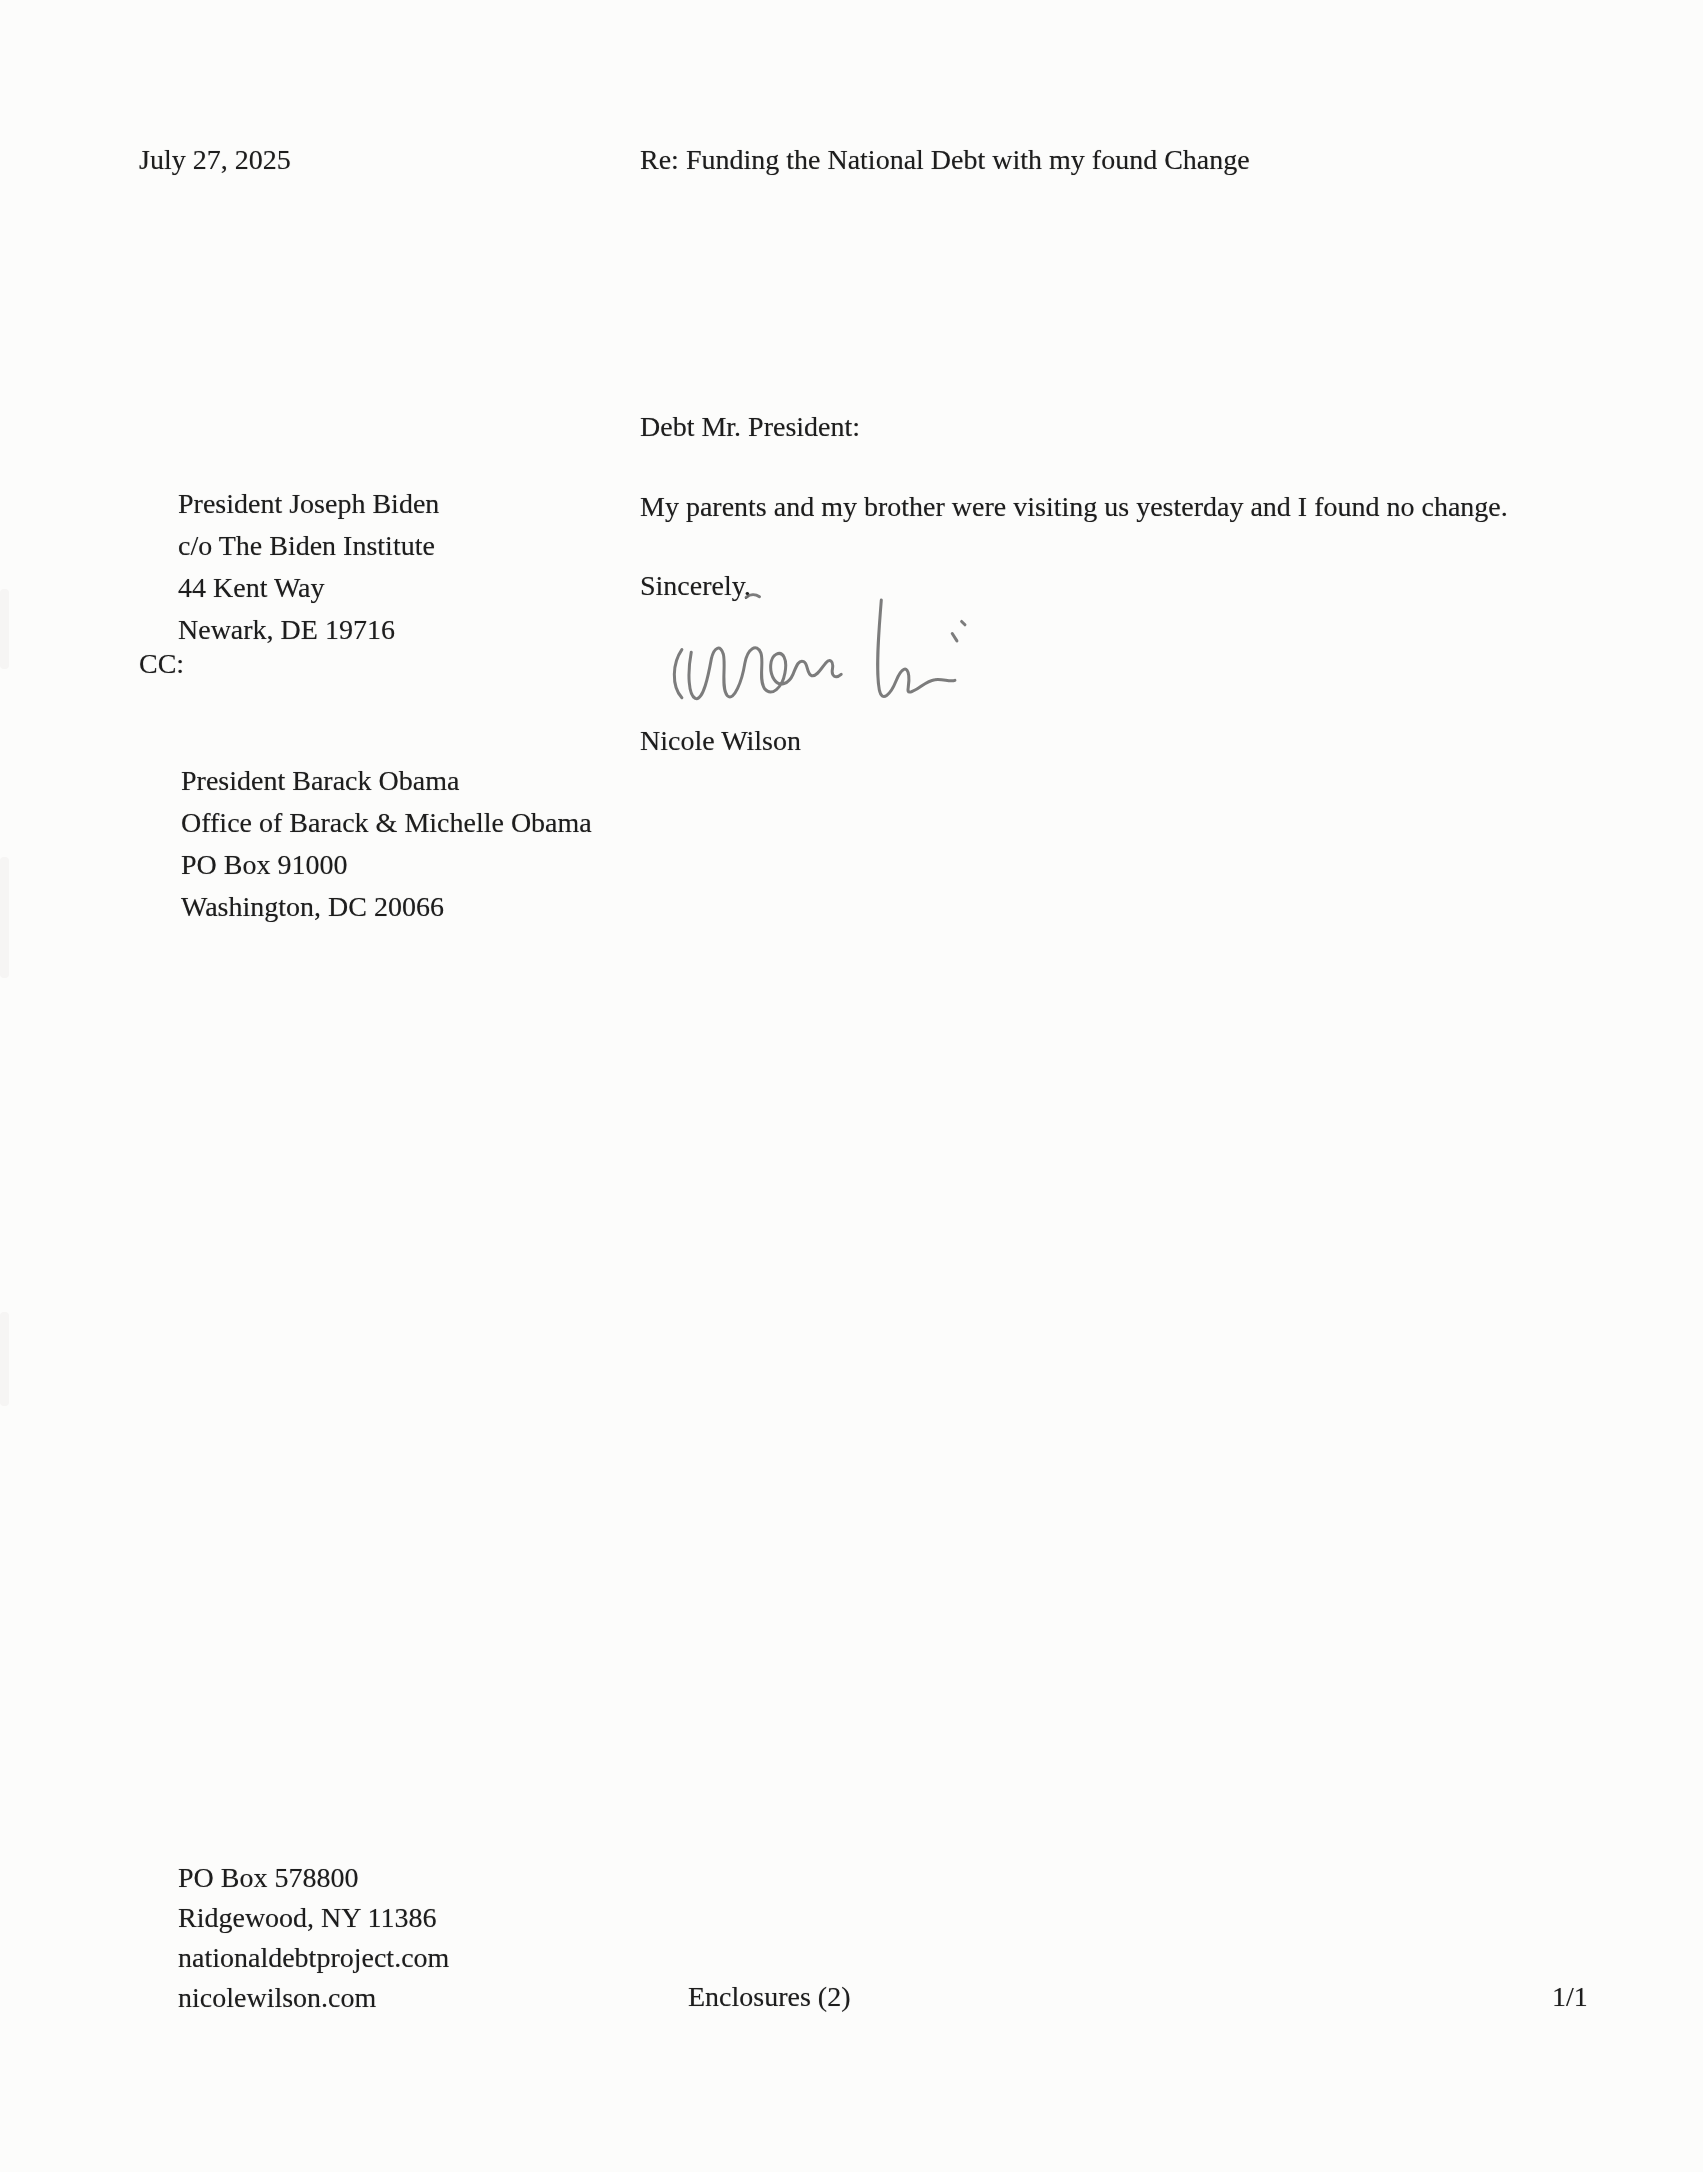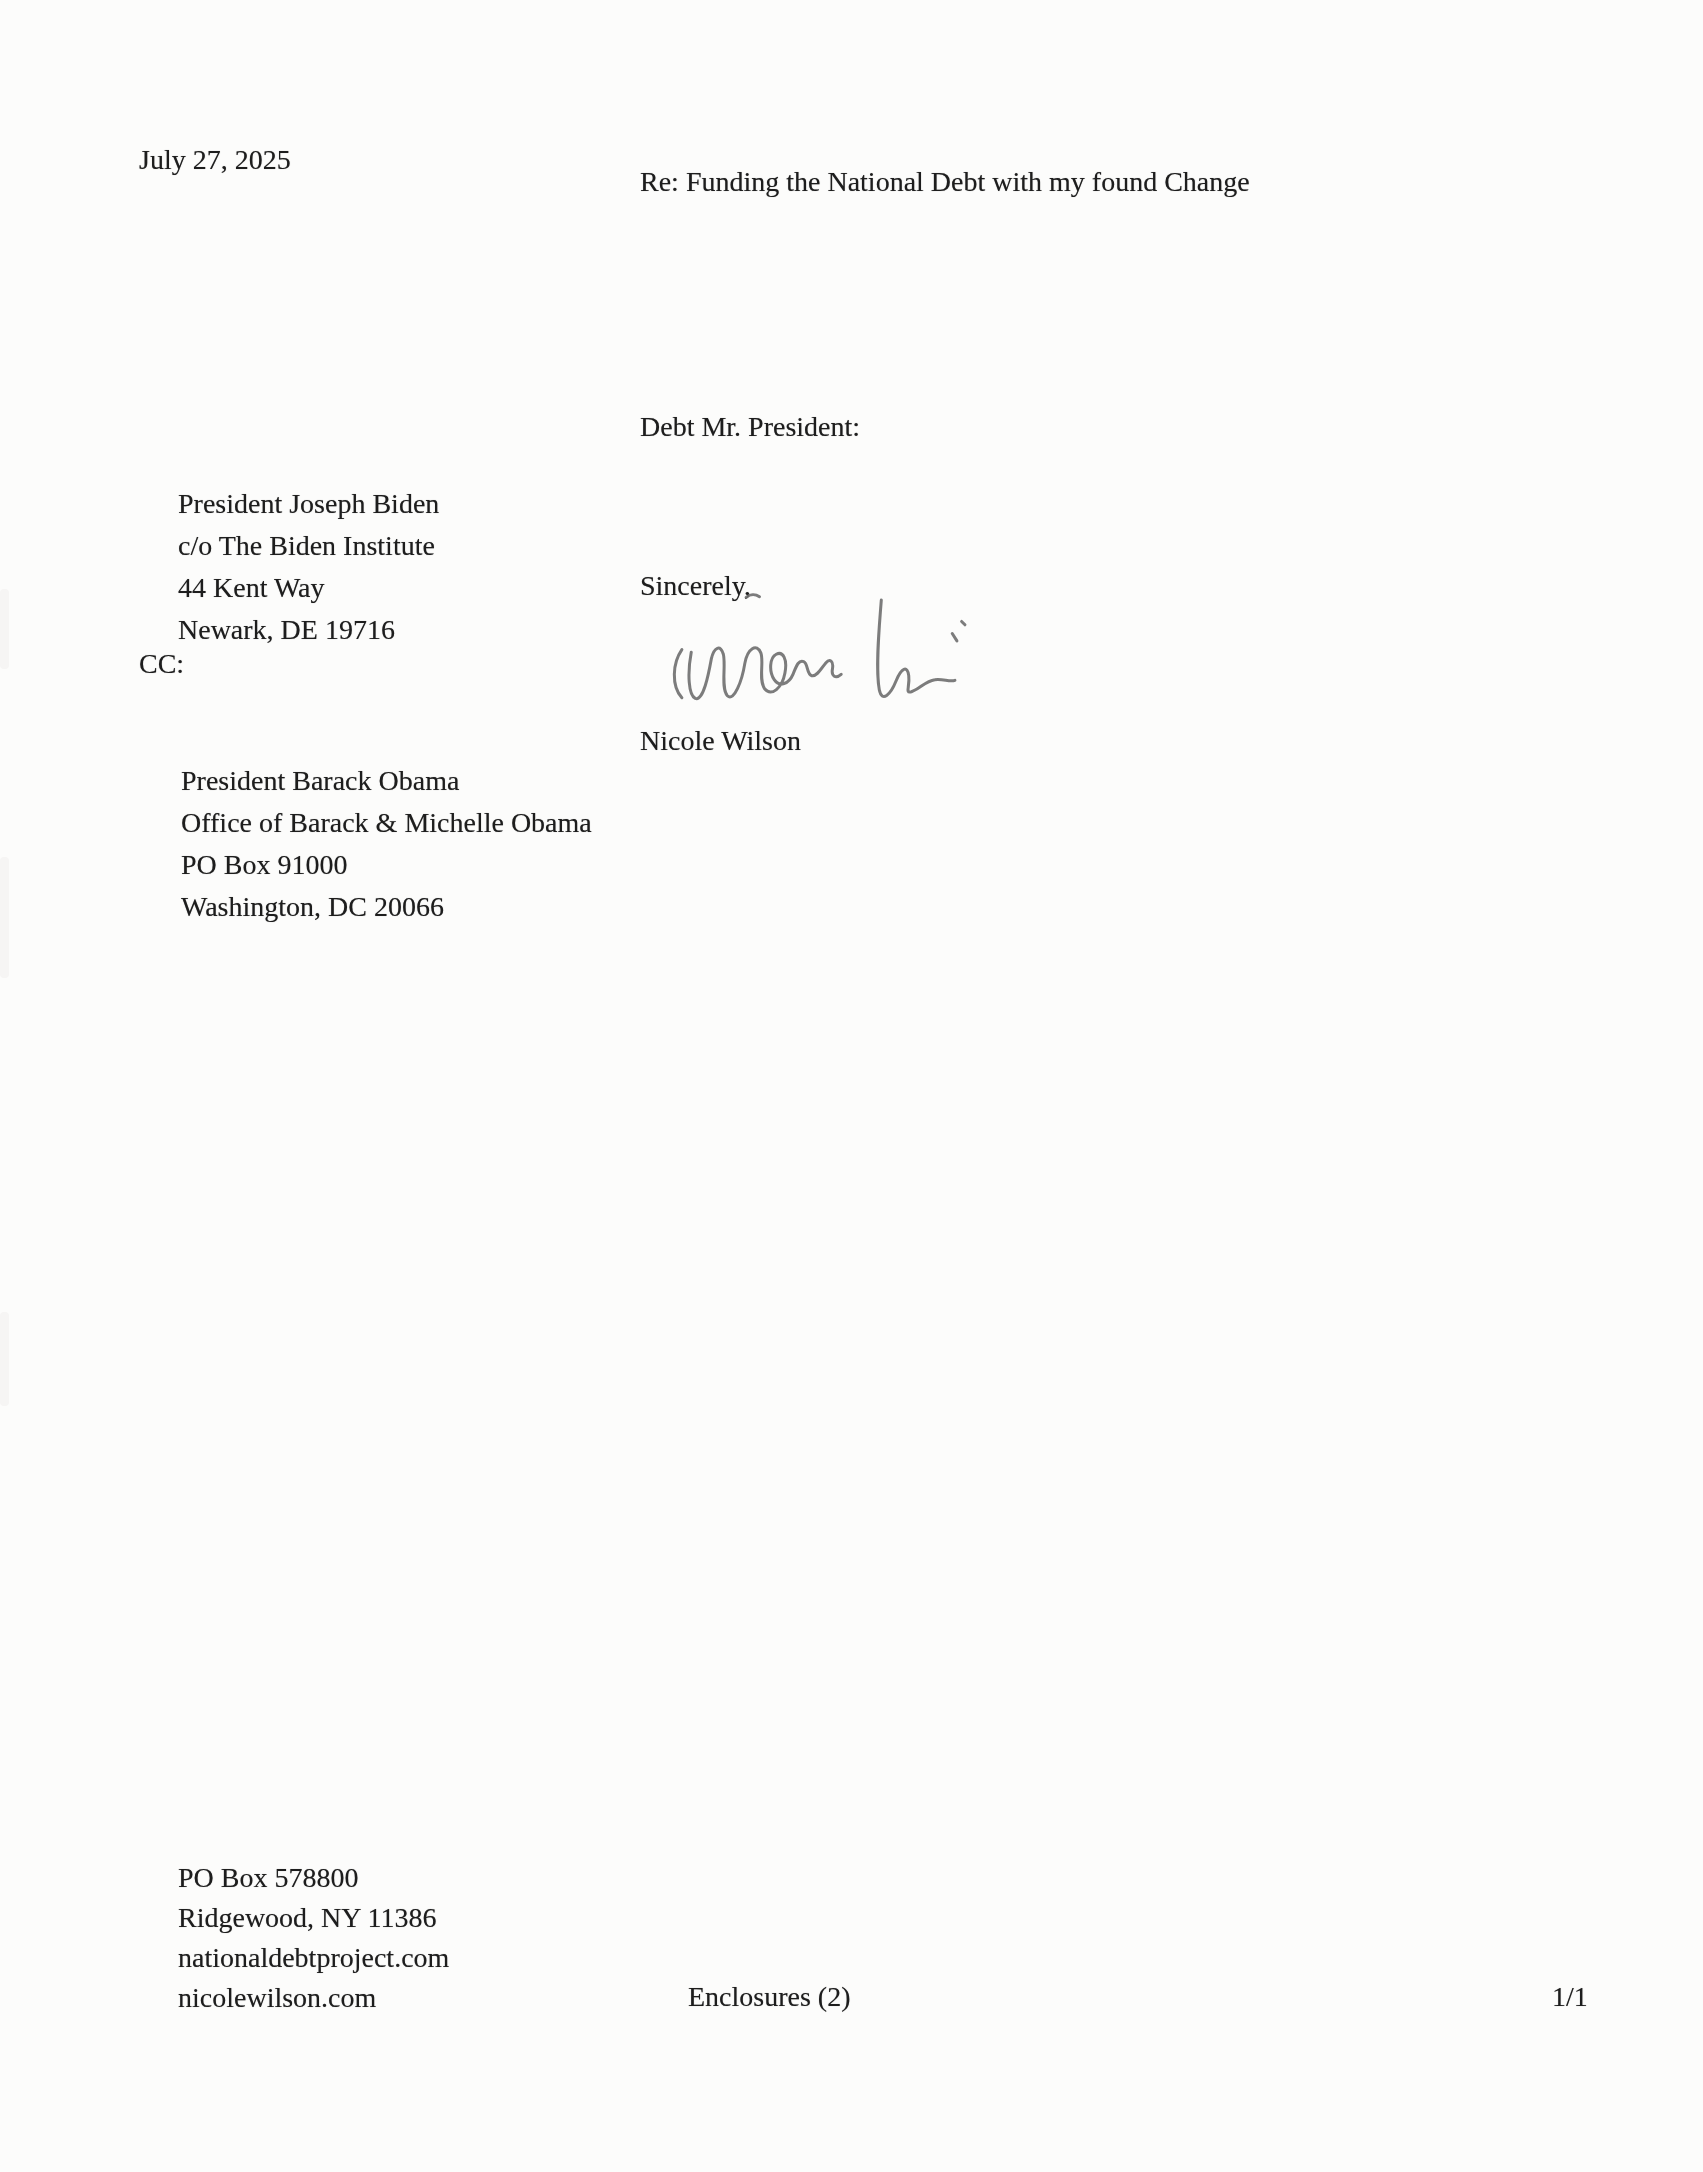--- a/index.html
+++ b/index.html
@@ -57,23 +57,24 @@
     background: rgba(200,190,190,0.10);
     border-radius: 4px;
   }
 </style>
 </head>
 <body>
 
 <div class="page">
 
   <div class="txt" style="left:139px; top:143px;">July 27, 2025</div>
-  <div class="txt" style="left:640px; top:143px;margin-top:22px;">Re: Funding the National Debt with my found Change</div>
+  <div class="txt" style="left:640px; top:143px;">Re: Funding the National Debt with my found Change</div>
 
   <div class="txt" style="left:640px; top:410px;">Debt Mr. President:</div>
+  <div class="txt" style="left:640px; top:490px;">My parents and my brother were visiting us yesterday and I found no change.</div>
   <div class="txt" style="left:640px; top:569px;">Sincerely,</div>
 
   <div class="sig-wrap">
     <svg viewBox="0 0 560 260" xmlns="http://www.w3.org/2000/svg">
       <path class="sig-stroke" d="M34,92 C20,112 18,146 34,164"></path>
       <path class="sig-stroke" d="M48,96 C42,128 44,160 54,165 C66,170 74,128 78,106 C82,88 92,84 96,99 C100,116 92,150 102,161 C112,171 124,138 128,113 C132,90 146,82 152,97 C157,110 148,138 158,151 C168,163 184,149 188,127 C192,106 185,94 175,99 C165,104 164,125 172,137 C180,149 194,143 200,129 C205,117 208,107 216,110 C223,113 220,129 228,131 C236,133 243,119 249,112 C255,105 261,109 259,121 C257,132 264,136 272,129"></path>
       <path class="sig-stroke" d="M332,18 C329,58 323,120 329,152 C333,172 346,159 354,139 C362,119 371,115 373,131 C375,147 367,158 377,155 C389,151 398,139 412,137 C424,135 434,141 442,138"></path>
       <path class="sig-stroke" d="M452,50 L457,55"></path>
       <path class="sig-stroke" d="M130,14 C136,9 144,9 150,13"></path>
       <path class="sig-stroke" d="M438,68 L445,79"></path>

